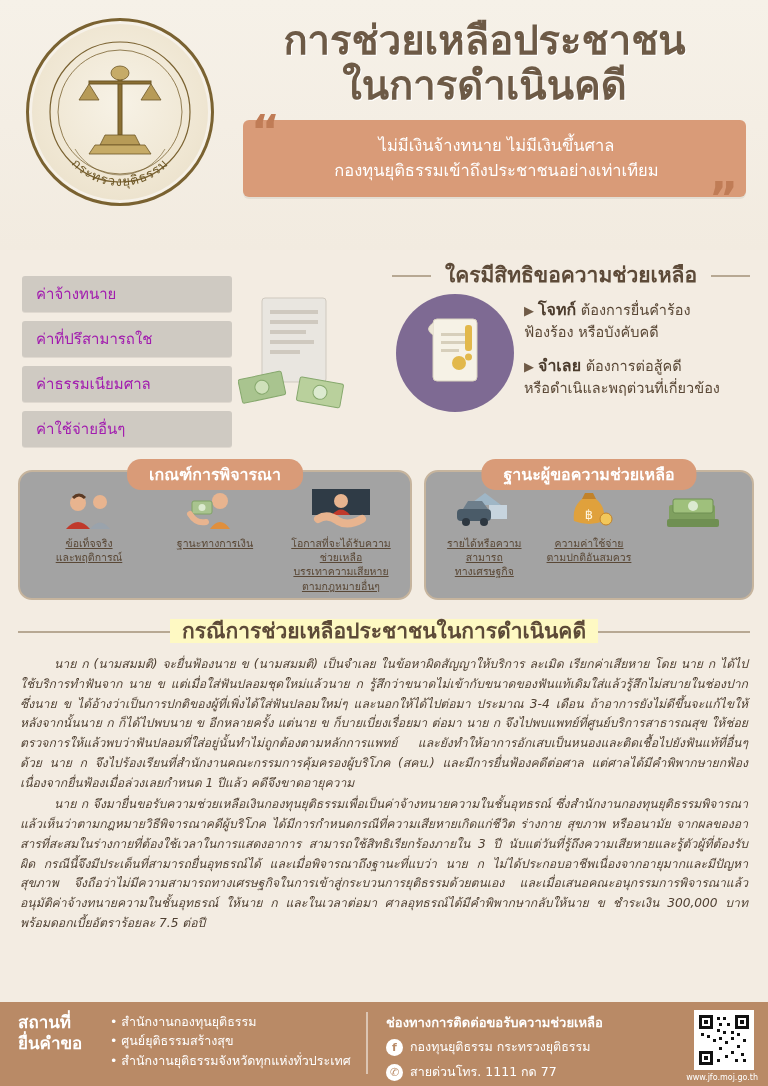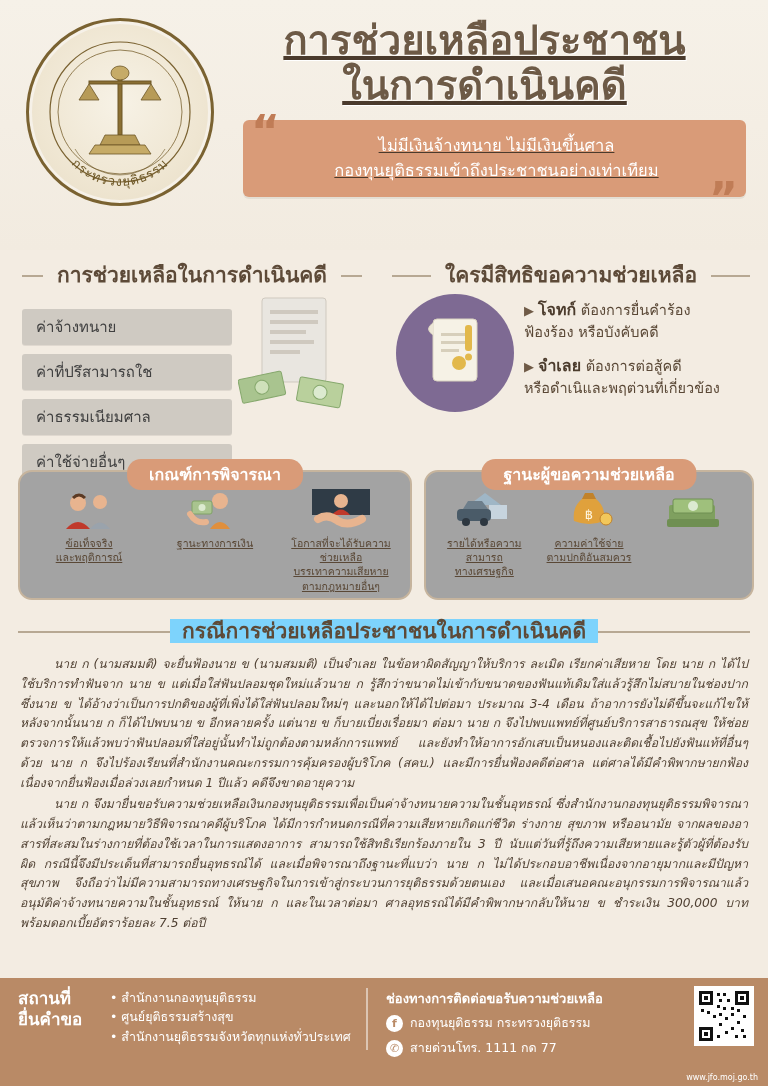--- a/index.html
+++ b/index.html
@@ -25,21 +25,21 @@
     border:3px solid #7a6231;
     box-shadow:0 0 0 3px #f6f1e8 inset;
     display:flex;align-items:center;justify-content:center;
   }
   .seal svg{display:block;}
   .seal-text{
     position:absolute;left:0;top:0;width:182px;height:182px;
     font-size:11px;color:#6d5726;letter-spacing:1px;
   }
   .title-wrap{
-    position:absolute;left:215px;top:18px;right:14px;text-decoration:underline;
+    position:absolute;left:215px;top:18px;right:14px;
   }
   .main-title{
     font-size:40px;font-weight:bold;line-height:1.12;
     color:#6d5a46;text-align:center;
     text-shadow:1px 1px 0 #fff;
   }
   .quote-box{
     margin-top:12px;margin-left:28px;margin-right:8px;
     background:#d99b78;border-radius:6px;
     padding:13px 34px 13px 38px;position:relative;
@@ -62,21 +62,21 @@
     position:absolute;left:0;right:0;top:50%;height:2px;background:#b7a893;z-index:0;
   }
   .sec-title span{
     position:relative;z-index:1;background:#f3ece2;padding:0 14px;
   }
   .col-left{position:absolute;left:22px;top:8px;width:340px;}
   .col-right{position:absolute;left:392px;top:8px;width:358px;}
 
   .bars{margin-top:18px;width:210px;}
   .bar{
-    background:#cfcac2;color:#404040;font-size:15px;
+    background:#cfcac2;color:#a21caf;font-size:15px;
     padding:6px 10px 6px 14px;border-radius:3px;margin-bottom:9px;
     box-shadow:0 1px 0 rgba(0,0,0,.08);
   }
   .doc-ill{
     position:absolute;right:6px;top:34px;width:118px;height:128px;
   }
 
   .circle-ill{
     position:absolute;left:4px;top:36px;width:118px;height:118px;border-radius:50%;
     background:#7e6a93;display:flex;align-items:center;justify-content:center;
@@ -103,32 +103,32 @@
   .item{width:31%;text-align:center;}
   .item .pic{height:44px;display:flex;align-items:center;justify-content:center;}
   .item .cap{font-size:10.5px;line-height:1.35;color:#5a4836;margin-top:4px;text-decoration:underline;}
 
   
   .case-title{
     text-align:center;font-size:21px;font-weight:bold;color:#5d4a38;
     margin-top:10px;position:relative;
   }
   .case-title .rule{position:absolute;left:18px;right:18px;top:52%;height:2px;background:#b7a893;}
-  .case-title span{position:relative;background:#7dd3fc;padding:0 12px;}
+  .case-title span{position:relative;background:#fef9c3;padding:0 12px;}
 
   .body-text{
     margin:8px 20px 0 20px;font-size:12.2px;line-height:1.62;color:#4e3f31;
     text-align:justify;
     font-style:italic;
   }
   .body-text p{margin:0 0 2px 0;text-indent:34px;}
 
   
   .footer{
-    position:absolute;left:0;bottom:0;width:768px;height:108px;
+    position:absolute;left:0;bottom:0;width:768px;height:84px;
     background:#b98a66;color:#fff;
   }
   .f-left{position:absolute;left:18px;top:10px;width:340px;}
   .f-left .h{
     float:left;width:86px;font-size:17px;font-weight:bold;line-height:1.25;color:#fff;
   }
   .f-left ul{margin:0;padding:0;list-style:none;margin-left:92px;}
   .f-left li{font-size:12.5px;line-height:1.55;}
   .f-div{position:absolute;left:366px;top:10px;width:2px;height:62px;background:rgba(255,255,255,.5);}
   .f-right{position:absolute;left:386px;top:10px;width:280px;}
@@ -186,24 +186,20 @@
         <div>ไม่มีเงินจ้างทนาย ไม่มีเงินขึ้นศาล</div>
         <div>กองทุนยุติธรรมเข้าถึงประชาชนอย่างเท่าเทียม</div>
         <span class="quote-mark qm-right">”</span>
       </div>
     </div>
   </div>
 
   <div class="row1">
 
     <div class="col-left">
-      <div class="sec-title">
-        <div class="rule"></div>
-        <span>การช่วยเหลือในการดำเนินคดี</span>
-      </div>
 
       <div class="bars">
         <div class="bar">ค่าจ้างทนาย</div>
         <div class="bar">ค่าที่ปรึสามารถใช</div>
         <div class="bar">ค่าธรรมเนียมศาล</div>
         <div class="bar">ค่าใช้จ่ายอื่นๆ</div>
       </div>
 
       <div class="doc-ill">
         <svg width="118" height="128" viewBox="0 0 118 128">

